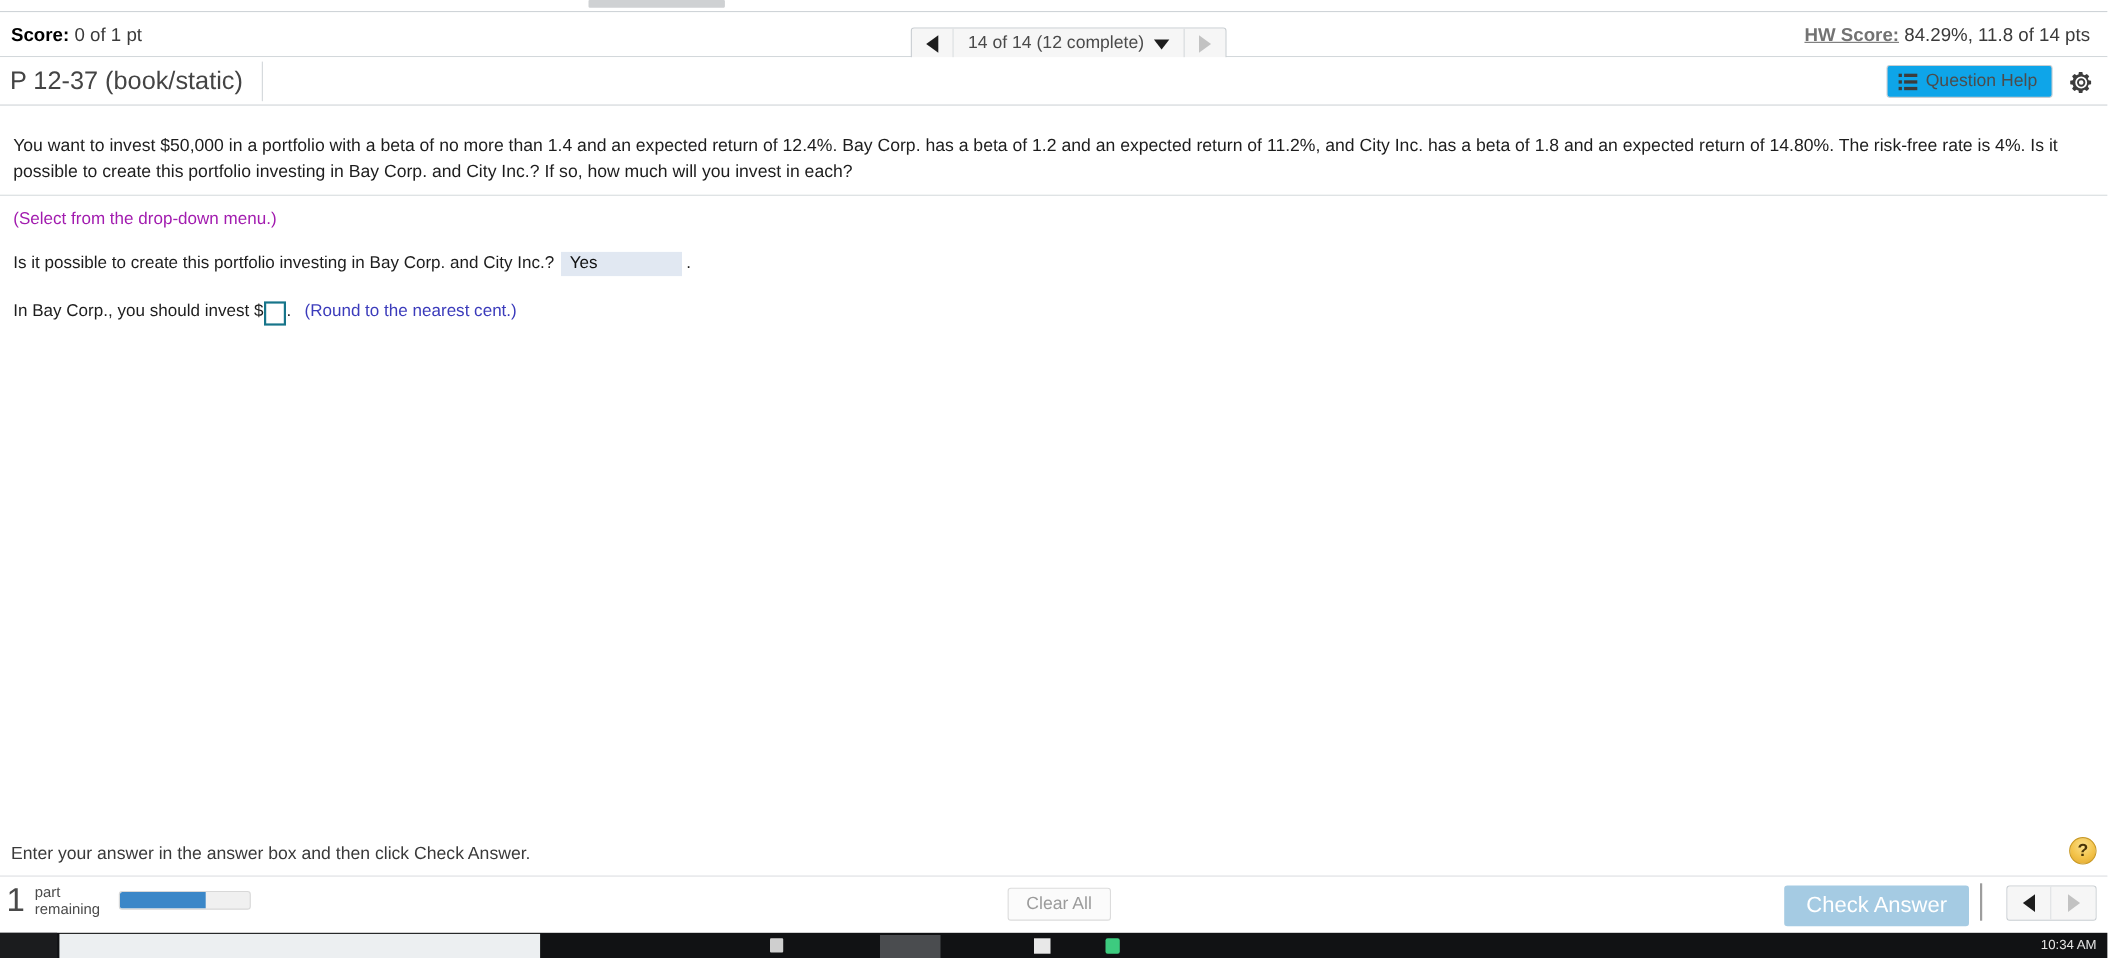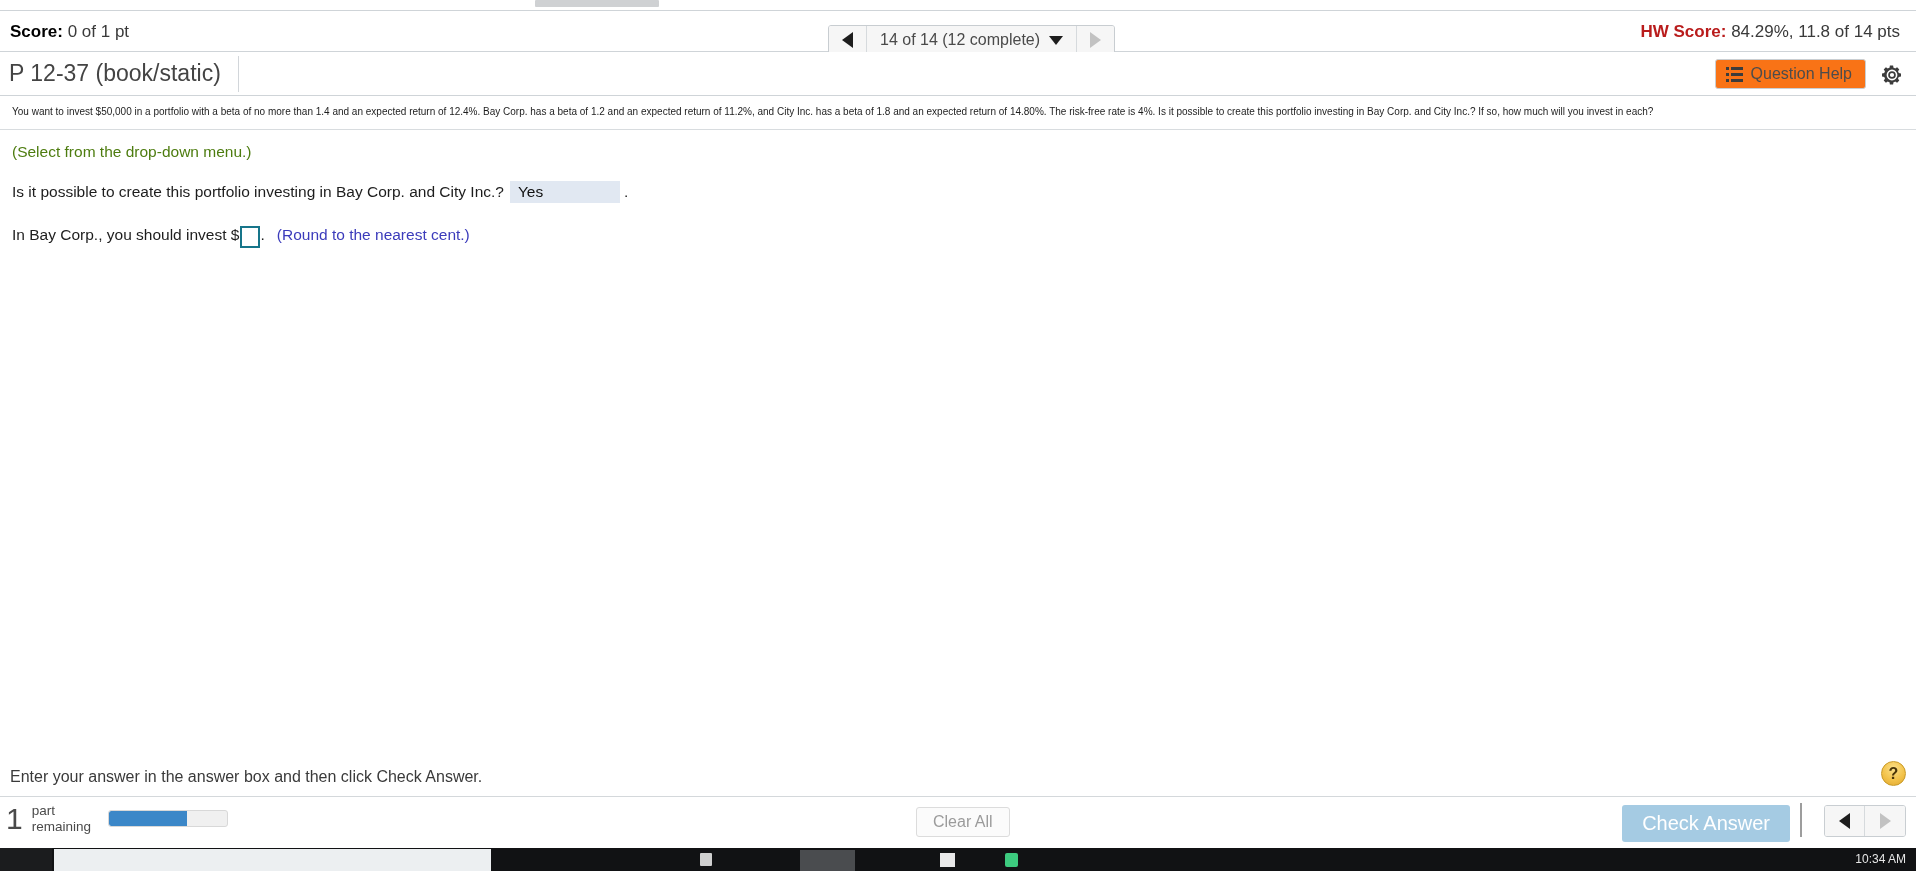--- a/index.html
+++ b/index.html
@@ -37,21 +37,21 @@
   }
   .score-text {
     position: absolute; left: 10px; top: 11px;
     font-size: 17px; color: #3a3a3a; white-space: nowrap;
   }
   .score-text b { color: #000; font-weight: bold; }
   .hw-score {
     position: absolute; right: 16px; top: 11px;
     font-size: 17px; color: #3a3a3a; white-space: nowrap;
   }
-  .hw-score b { color: #b91c1c; font-weight: bold; }
+  .hw-score b { color: #737373; font-weight: bold; text-decoration: underline; }
 
   
   .pager {
     position: absolute; left: 828px; top: 14px;
     display: flex; align-items: stretch; height: 30px;
     border: 1px solid #c8cdd1; border-radius: 3px;
     background: #f7f7f7; overflow: hidden;
   }
   .pager-btn {
     width: 38px; display: flex; align-items: center; justify-content: center;
@@ -85,21 +85,21 @@
   }
   .q-title-divider {
     position: absolute; left: 238px; top: 4px; width: 1px; height: 36px;
     background: #d2d6da;
   }
   .qhelp-btn {
     position: absolute; right: 50px; top: 7px;
     height: 30px; padding: 0 13px 0 10px;
     display: flex; align-items: center; gap: 8px;
     border: 1px solid #c9ced2; border-radius: 3px;
-    background: #f97316; cursor: pointer;
+    background: #0ea5e9; cursor: pointer;
     font-size: 16px; color: #4c4c4c; white-space: nowrap;
   }
   .list-icon { display: inline-block; width: 17px; }
   .list-icon i {
     display: block; height: 3px; background: #3c3c3c; margin-bottom: 3px;
     position: relative; margin-left: 5px;
   }
   .list-icon i:last-child { margin-bottom: 0; }
   .list-icon i::before {
     content: ""; position: absolute; left: -5px; top: 0;
@@ -109,30 +109,30 @@
     position: absolute; right: 10px; top: 9px;
     width: 28px; height: 28px; cursor: pointer;
     display: flex; align-items: center; justify-content: center;
   }
 
   
   .q-body {
     position: absolute; top: 97px; left: 0; width: 1916px;
   }
   .q-text {
-    margin: 8px 12px 0 12px;
-    font-size: 10px; line-height: 1.47; color: #1d1d1d;
+    margin: 24px 12px 0 12px;
+    font-size: 16px; line-height: 1.47; color: #1d1d1d;
     text-align: left;
   }
   .q-divider {
     margin: 9px 0 0 0; height: 1px; background: #d8dcdf; width: 1916px;
   }
   .hint-line {
     margin: 13px 0 0 12px;
-    font-size: 15.5px; color: #4d7c0f;
+    font-size: 15.5px; color: #a21caf;
   }
   .answer-row {
     margin: 20px 0 0 12px;
     display: flex; align-items: center;
     font-size: 15.5px; color: #1d1d1d;
   }
   .dropdown-answer {
     display: inline-block;
     min-width: 110px; height: 22px; line-height: 22px;
     background: #e1e8f2; color: #111;

